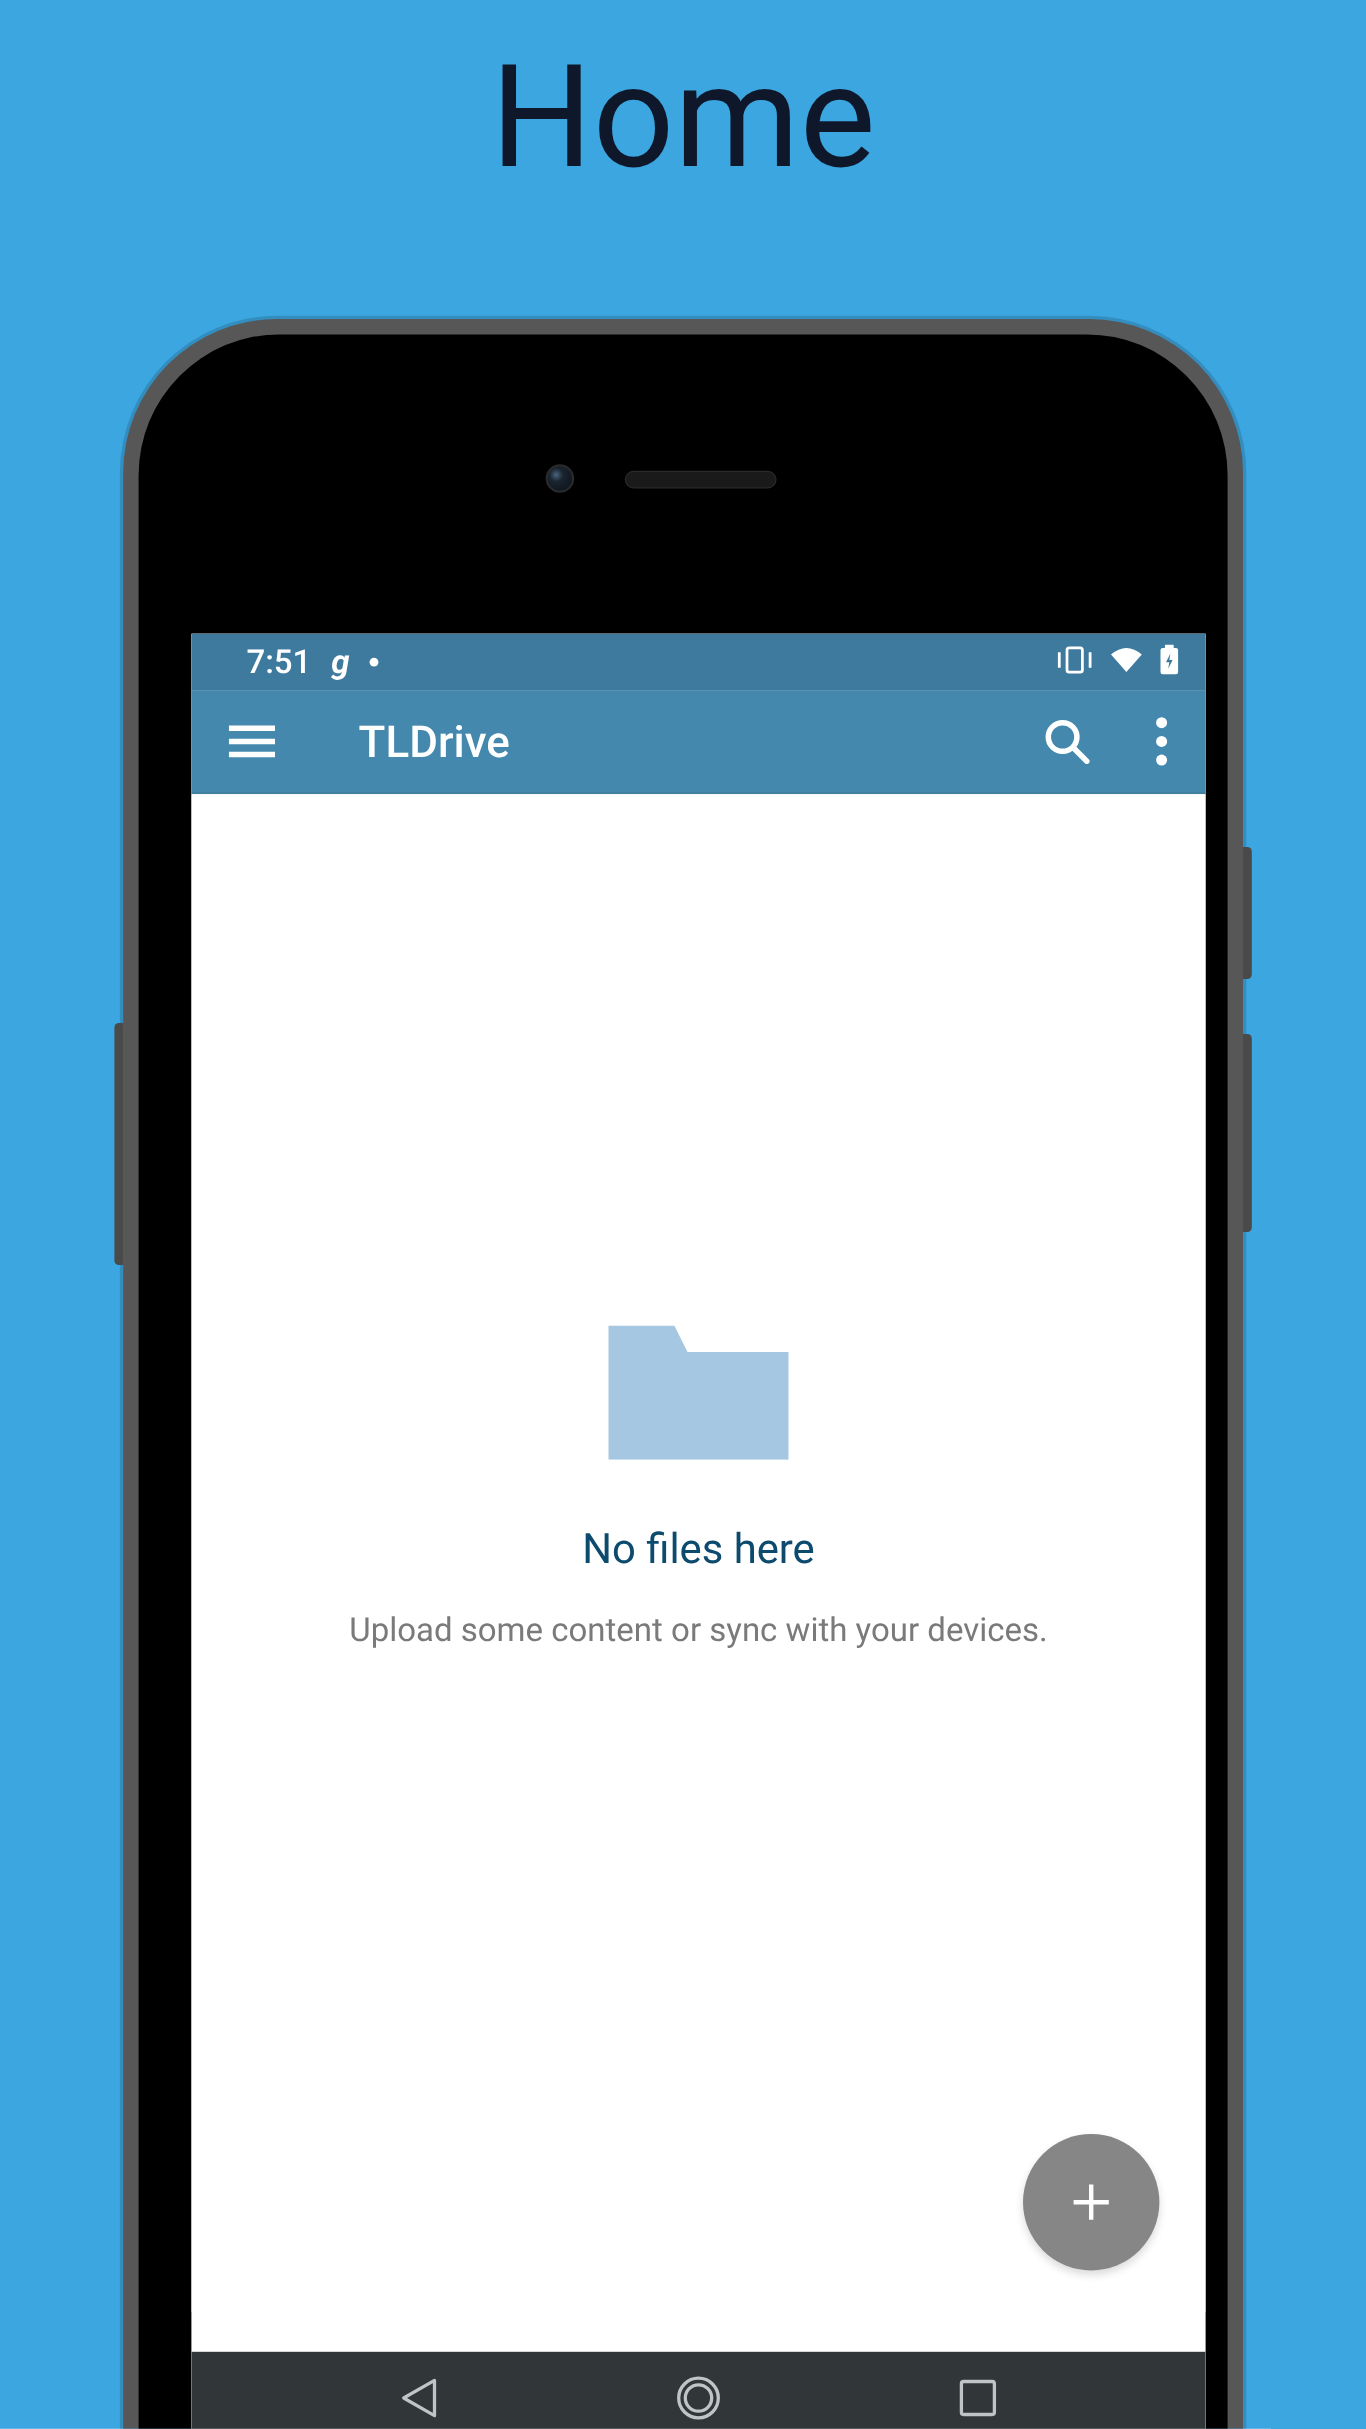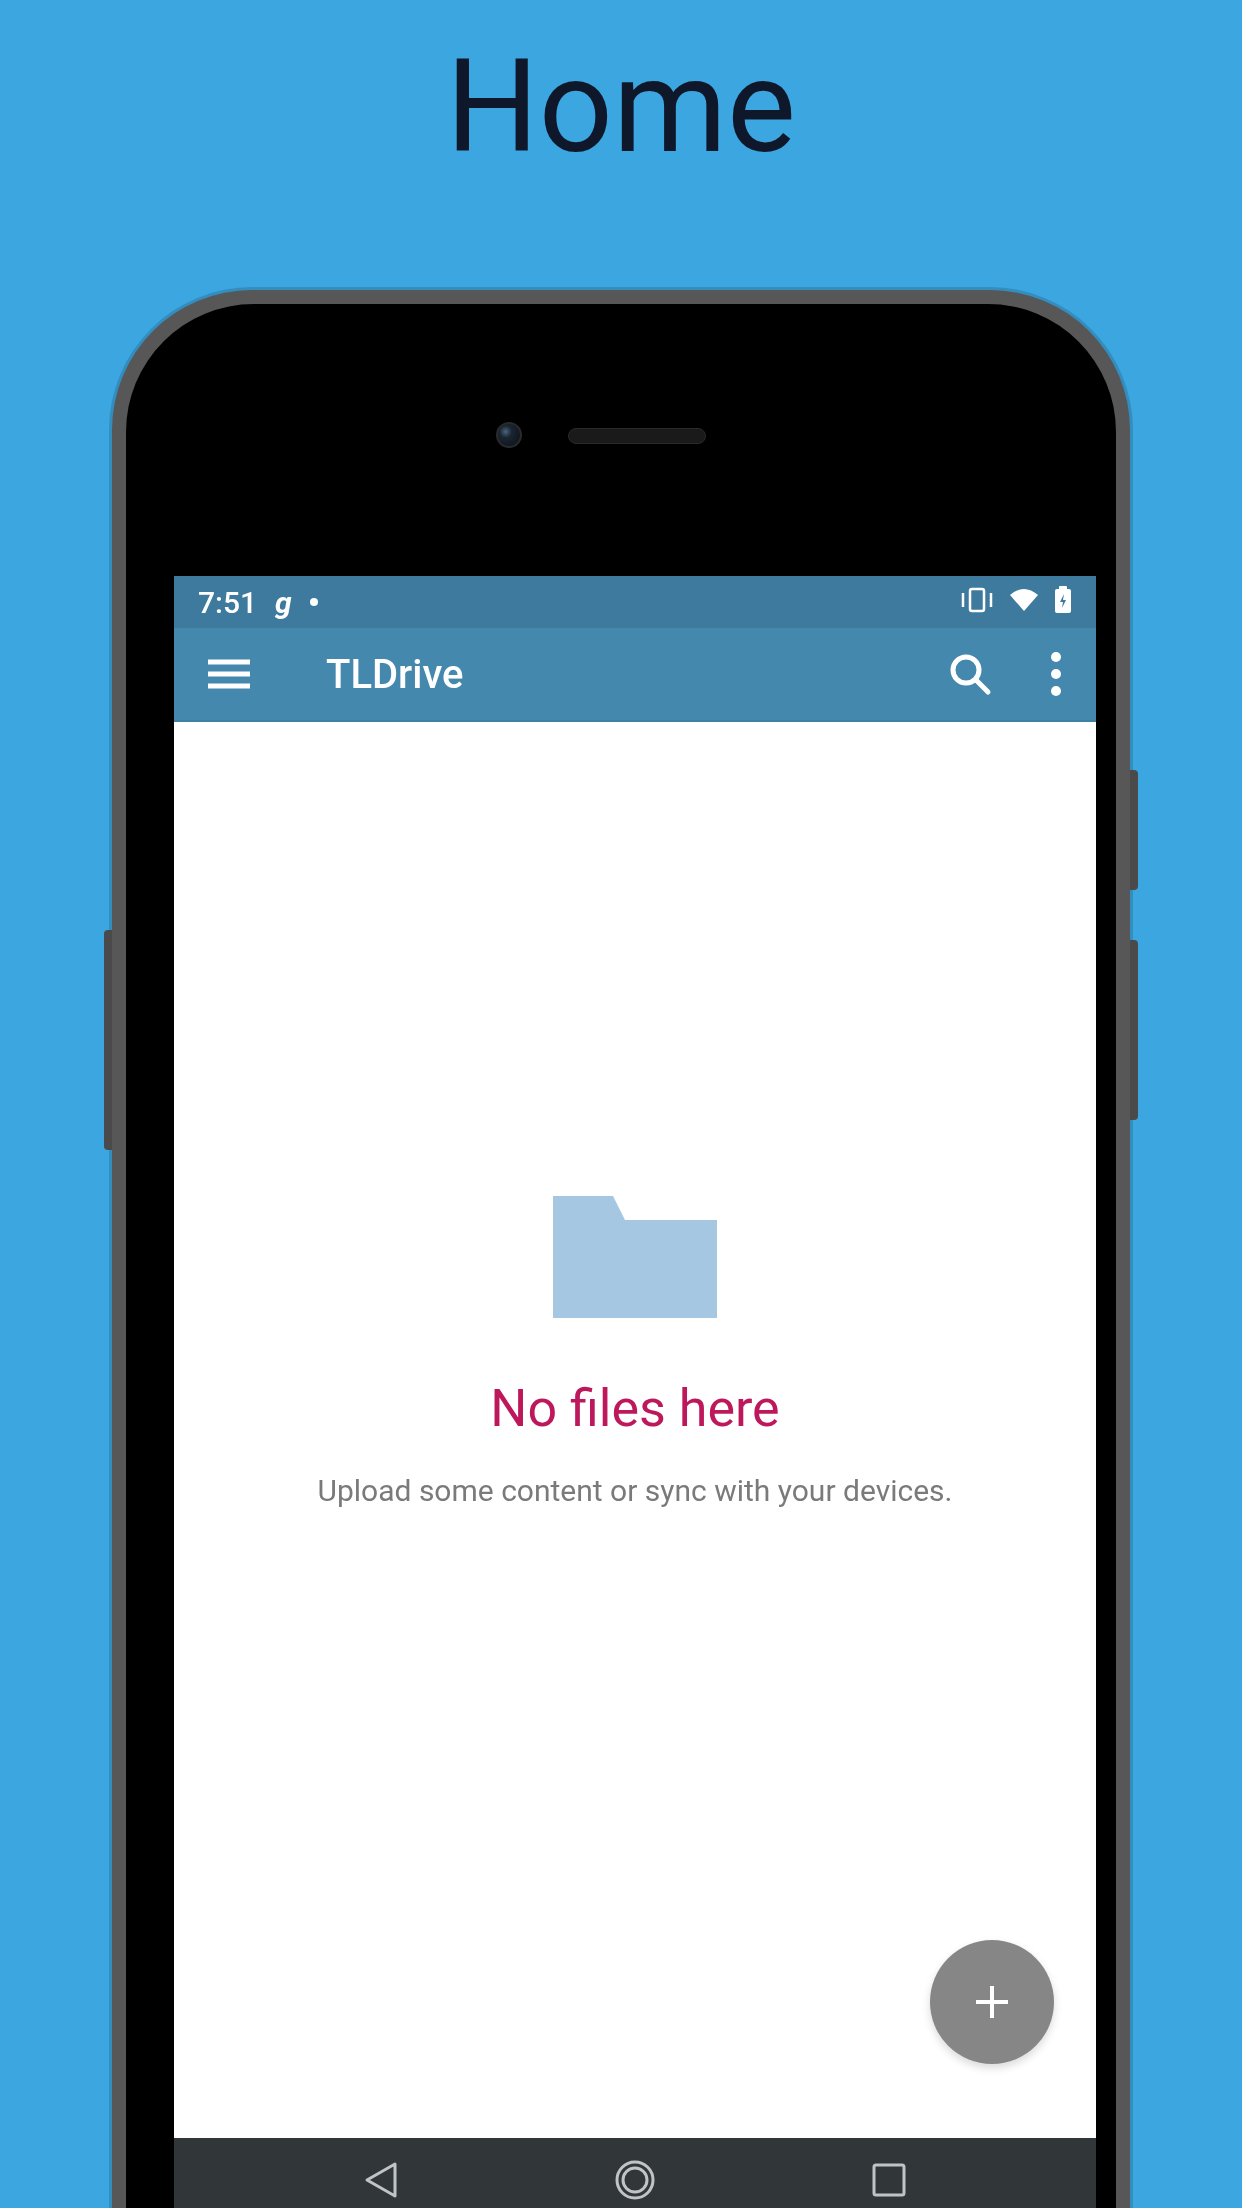--- a/index.html
+++ b/index.html
@@ -116,20 +116,21 @@
       align-items: center;
       justify-content: space-between;
       padding: 0 24px;
       color: #fff;
     }
     
     .status-left {
       display: flex;
       align-items: center;
       gap: 18px;
+      margin-left: 26px;
     }
     
     .status-time {
       font-size: 30px;
       font-weight: 500;
     }
     
     .status-icon-g {
       font-size: 30px;
       font-style: italic;
@@ -212,22 +213,22 @@
     }
     
     .folder-icon {
       width: 164px;
       height: 122px;
       margin-bottom: 60px;
       margin-top: -120px;
     }
     
     .empty-title {
-      font-size: 52px;
-      color: #be185d;
+      font-size: 38px;
+      color: #0c4a6e;
       font-weight: 400;
       margin-bottom: 34px;
     }
     
     .empty-subtitle {
       font-size: 30px;
       color: #7a7a7a;
       font-weight: 400;
     }
     

